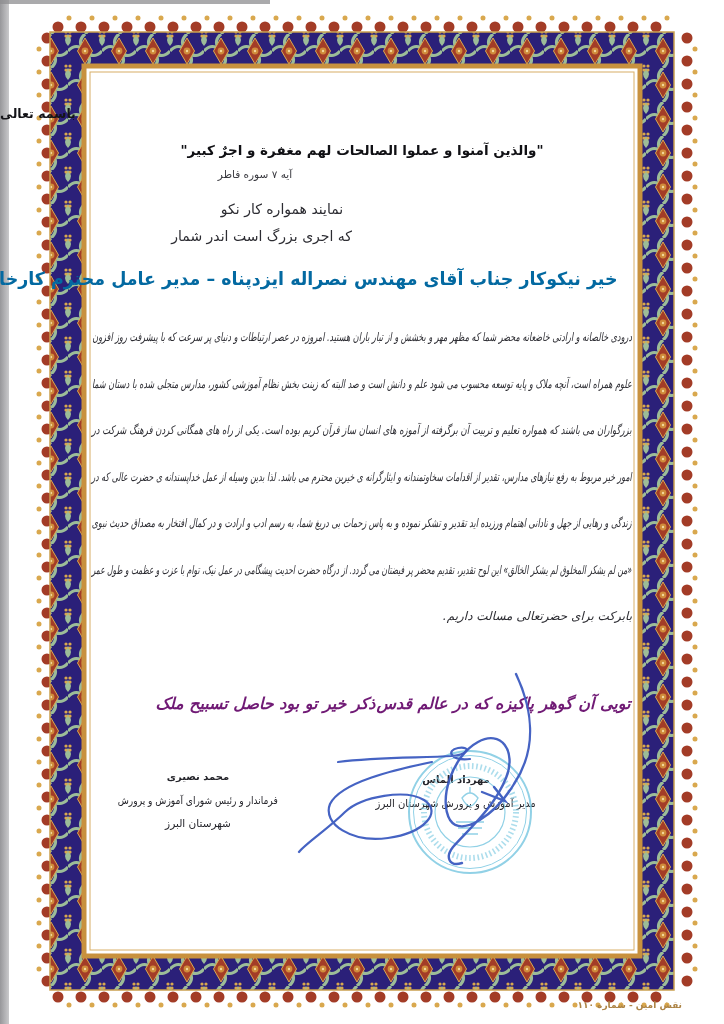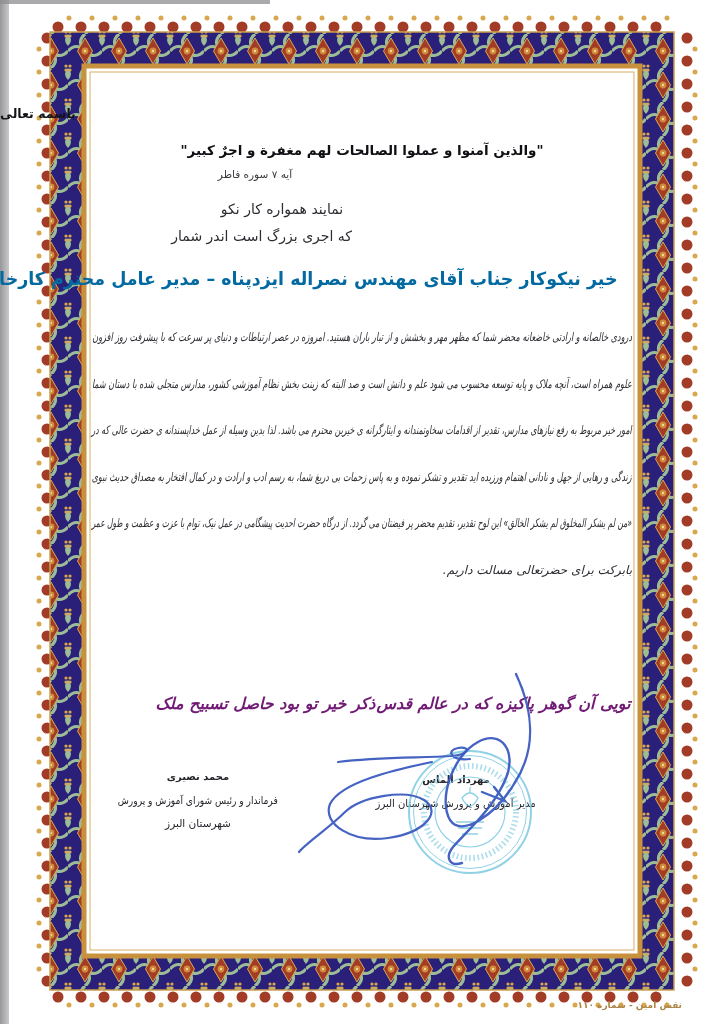--- a/index.html
+++ b/index.html
@@ -118,20 +118,21 @@
     <div>که اجری بزرگ است اندر شمار</div>
   </div>
 
   <div class="abs addressee">
     <span class="fit fits" style="transform: scaleX(0.969);">خیر نیکوکار جناب آقای مهندس  نصراله ایزدپناه  –  مدیر عامل محترم کارخانه هفت الماس</span>
   </div>
 
   <div class="abs body-block">
     <div class="bline"><span class="fit fitw" style="transform: scaleX(0.673);">درودی خالصانه و ارادتی خاضعانه محضر شما که مظهر مهر و بخشش و از تبار باران هستید. امروزه در عصر ارتباطات و دنیای پر سرعت که با پیشرفت روز افزون</span></div>
     <div class="bline"><span class="fit fitw" style="transform: scaleX(0.67);">علوم همراه است، آنچه ملاک و پایه توسعه محسوب می شود علم و دانش است و صد البته که زینت بخش نظام آموزشی کشور، مدارس متجلی شده با دستان شما</span></div>
+    <div class="bline"><span class="fit fitw" style="transform: scaleX(0.709);">بزرگواران می باشند که همواره تعلیم و تربیت آن برگرفته از آموزه های انسان ساز قرآن کریم بوده است. یکی از راه های همگانی کردن فرهنگ شرکت در</span></div>
     <div class="bline"><span class="fit fitw" style="transform: scaleX(0.651);">امور خیر مربوط به رفع نیازهای مدارس، تقدیر از اقدامات سخاوتمندانه و ایثارگرانه ی خیرین محترم می باشد. لذا بدین وسیله از عمل خداپسندانه ی حضرت عالی که در</span></div>
     <div class="bline"><span class="fit fitw" style="transform: scaleX(0.666);">زندگی و رهایی از جهل و نادانی اهتمام ورزیده اید تقدیر و تشکر نموده و به پاس زحمات بی دریغ شما، به رسم ادب و ارادت و در کمال افتخار به مصداق حدیث نبوی</span></div>
     <div class="bline"><span class="fit fitw" style="transform: scaleX(0.629);">«من لم یشکر المخلوق لم یشکر الخالق» این لوح تقدیر، تقدیم محضر پر فیضتان می گردد. از درگاه حضرت احدیت پیشگامی در عمل نیک، توام با عزت و عظمت و طول عمر</span></div>
     <div class="bline"><span class="fit fits" style="transform: scaleX(1);">بابرکت برای حضرتعالی مسالت داریم.</span></div>
   </div>
 
   <div class="abs callig">
     <div class="hemi">
       <span class="fit fits" style="transform: scaleX(0.998);">تویی آن گوهر پاکیزه که در عالم قدس</span>
     </div>

